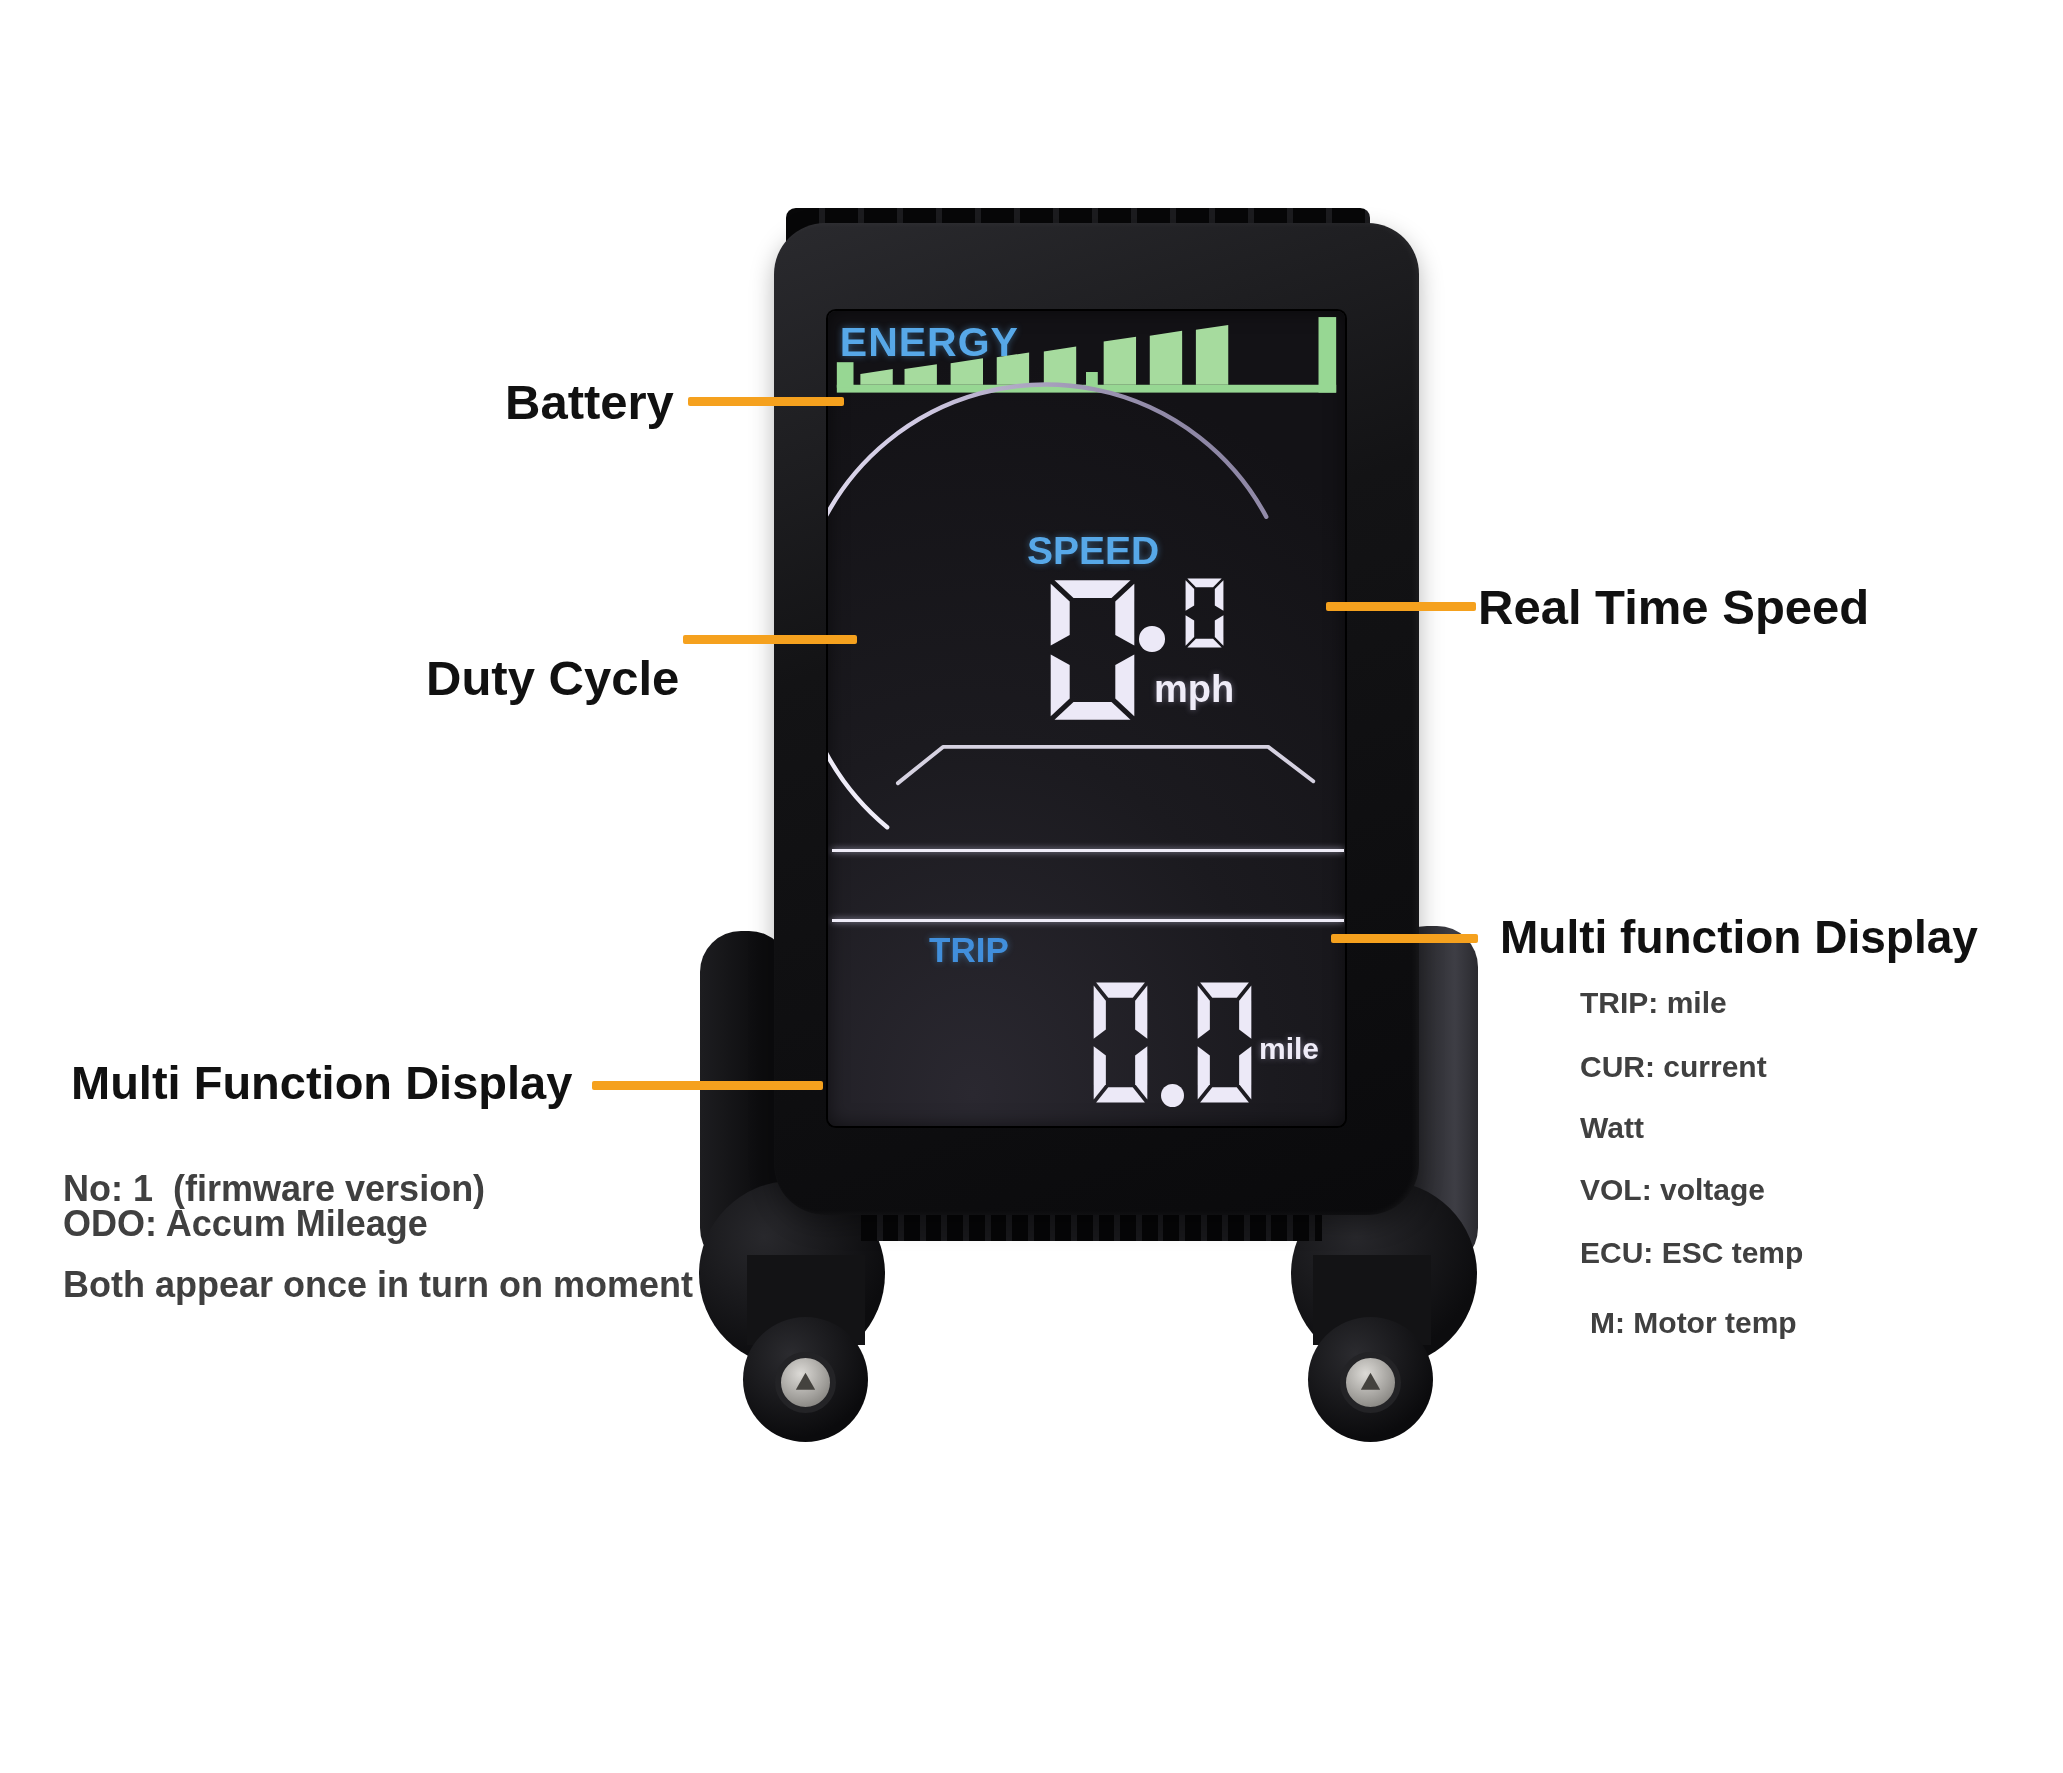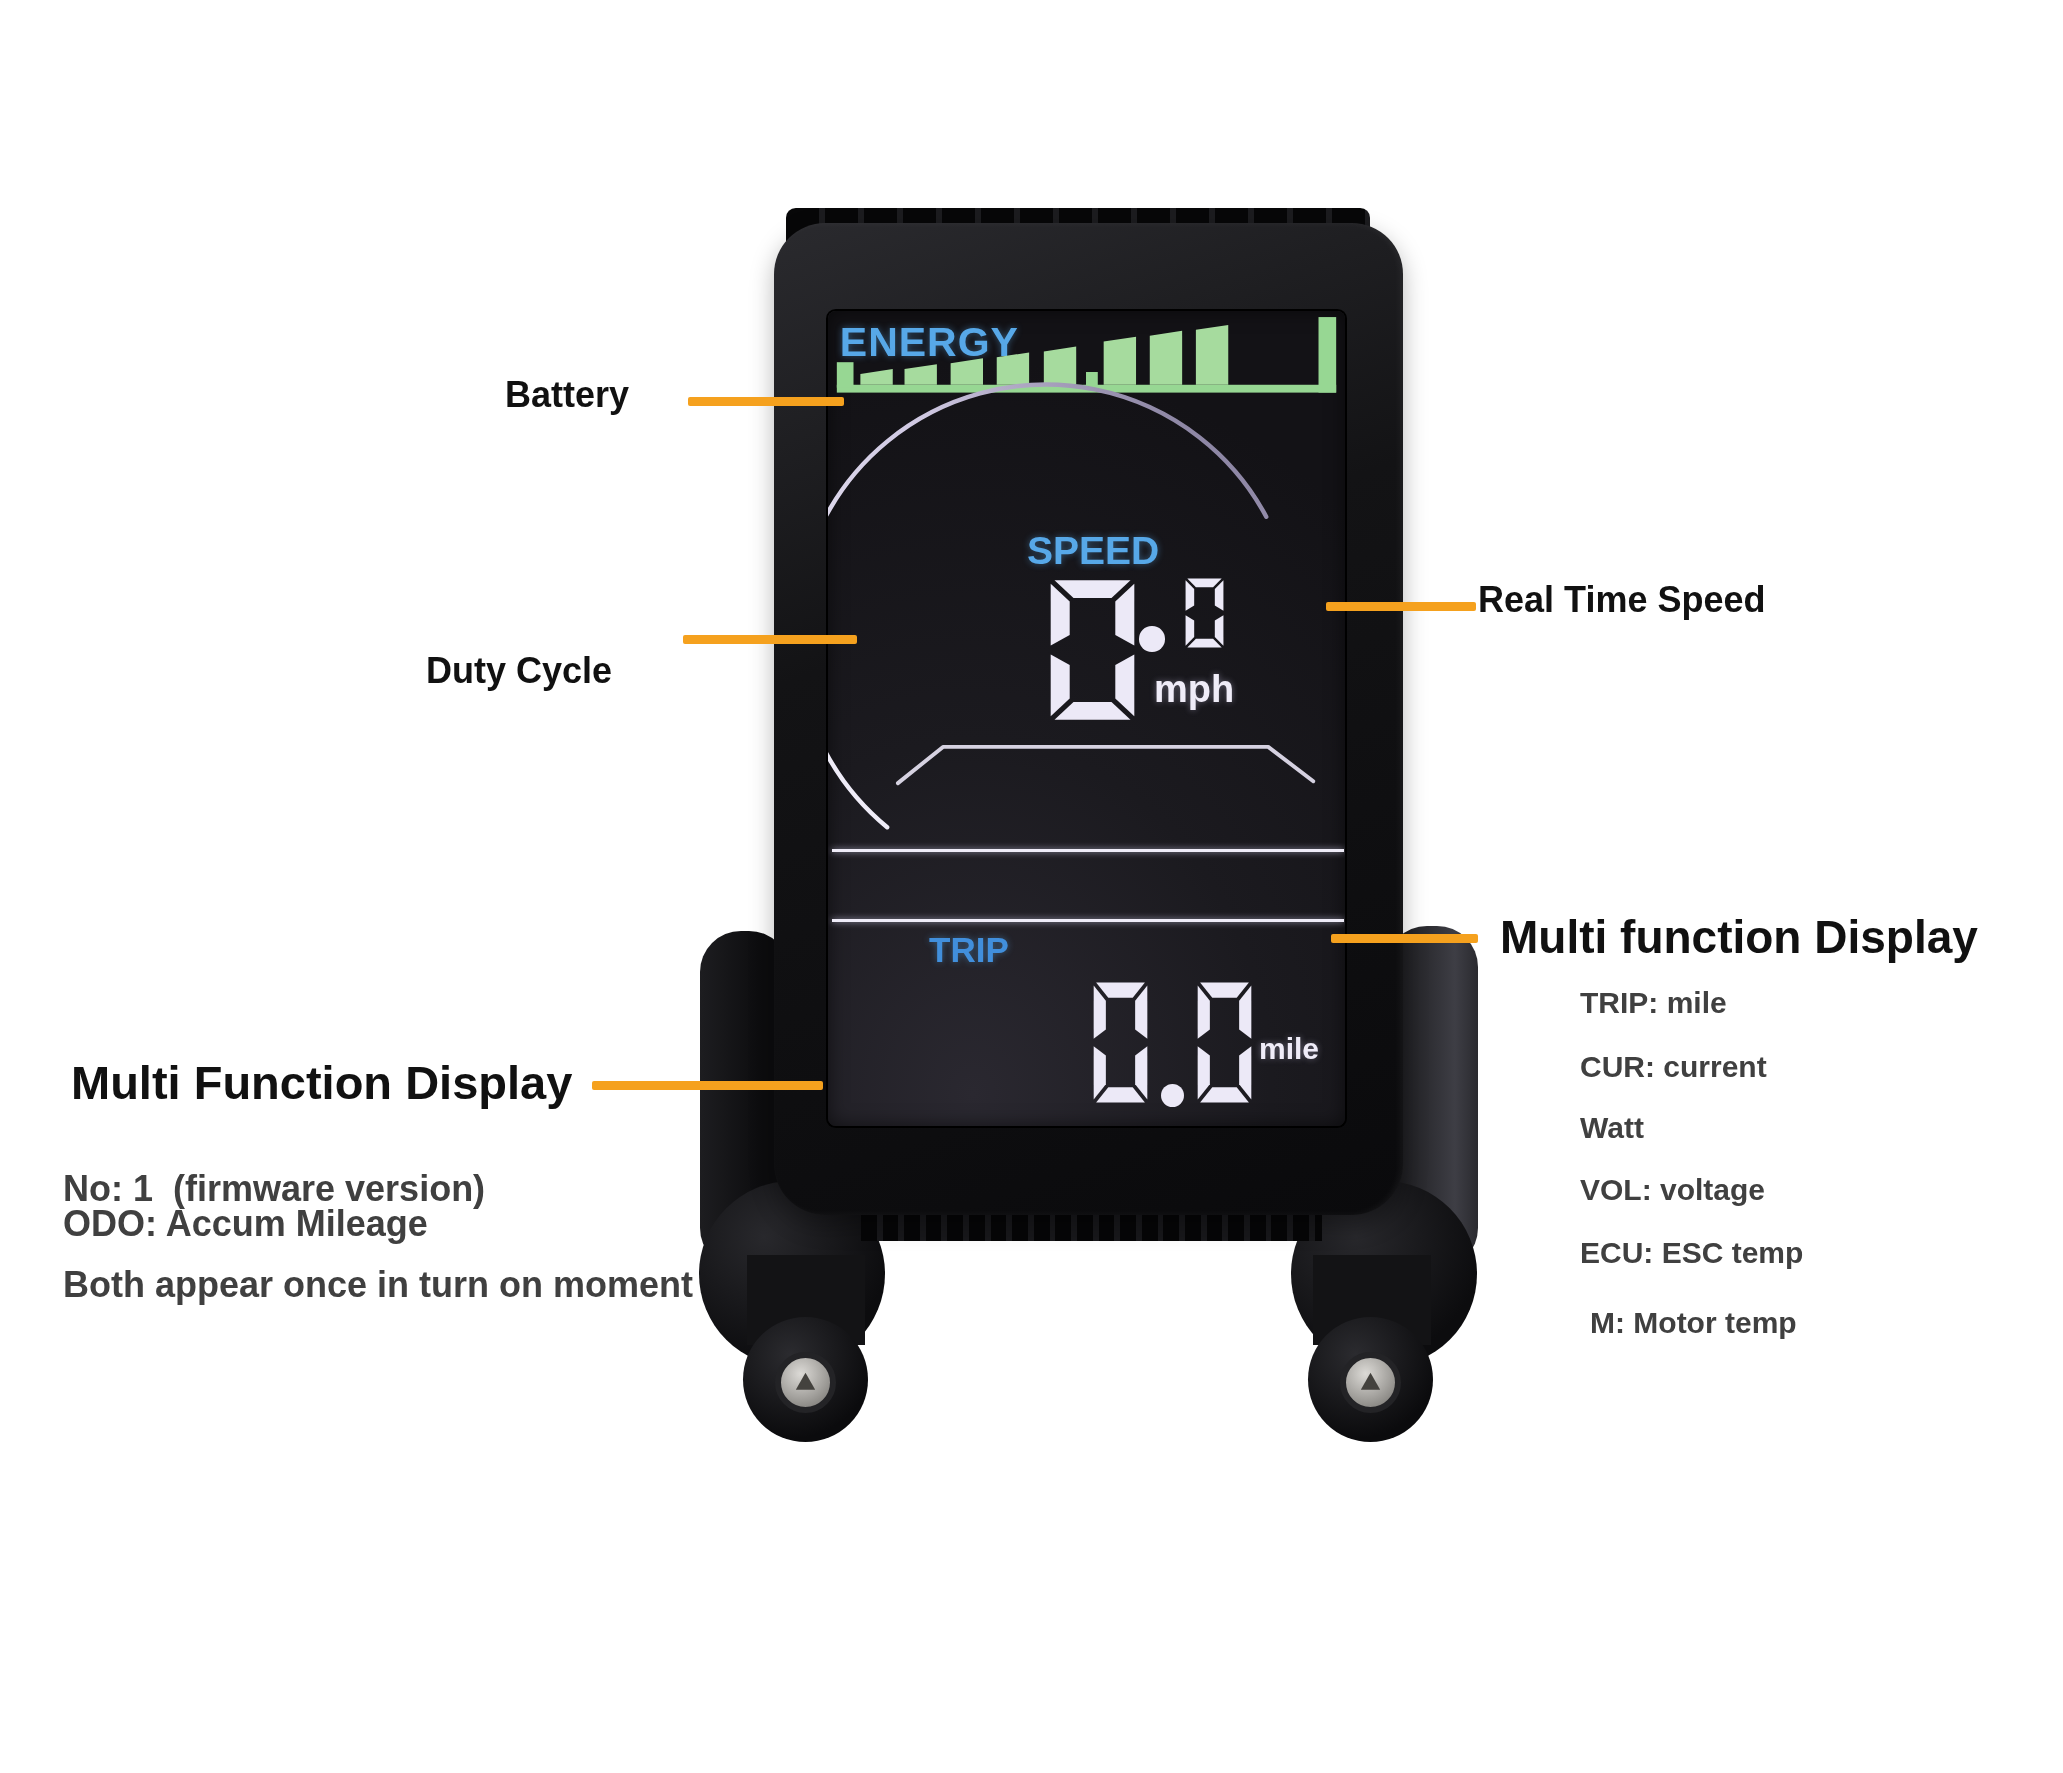--- a/index.html
+++ b/index.html
@@ -1,21 +1,21 @@
 <!DOCTYPE html>
 <html><head>
 <meta charset="utf-8">
 <style>
   html,body{margin:0;padding:0;background:#ffffff;}
   body{width:2063px;height:1773px;overflow:hidden;position:relative;
        font-family:"Liberation Sans","DejaVu Sans",sans-serif;}
 
   
   .callout{position:absolute;color:#111;font-weight:bold;z-index:6;white-space:pre;}
-  .callout.big{font-size:36px;}
+  .callout.big{font-size:49px;}
   .callout.title-l{font-size:47px;}
   .callout.title-r{font-size:46px;}
   .ann-item{position:absolute;color:#404040;font-weight:bold;z-index:6;white-space:pre;}
   .ann-item.left{font-size:36px;}
   .ann-item.right{font-size:30px;}
   .oline{position:absolute;height:8.8px;background:#F5A11E;z-index:5;border-radius:2px;}
 
   
   .back-top{position:absolute;left:786px;top:208px;width:584px;height:45px;z-index:1;
     background:#070708 repeating-linear-gradient(90deg,transparent 0 33px,#1c1c1f 33px 39px);
@@ -38,21 +38,21 @@
     border:6.9px solid #232326;box-sizing:border-box;
     background:radial-gradient(circle at 40% 32%,#dcdad6,#a3a19d 55%,#716f6b);
     display:flex;align-items:center;justify-content:center;}
   .screw .slot{width:25.5px;height:25.5px;background:#44423e;
     clip-path:polygon(50% 12%,88% 78%,12% 78%);}
   .ribbed{position:absolute;left:861px;top:1208px;width:461px;height:33px;z-index:1;
     background:#060607 repeating-linear-gradient(90deg,#060607 0 15.7px,#18181b 15.7px 21.6px);}
   .bezel{position:absolute;left:774px;top:223px;width:629px;height:992px;z-index:3;
     border-radius:51px;
     background:linear-gradient(160deg,#2a2a2e 0%,#131315 38%,#0a0a0c 100%);
-    box-shadow:0 9.8px 24.5px rgba(0,0,0,0.28), inset -2.9px 0 7.8px rgba(255,255,255,0.05);}
+    box-shadow:0 9.8px 24.5px rgba(0,0,0,0.28), inset -2.9px 0 7.8px rgba(255,255,255,0.05);padding-left:16px;}
   .screen{position:absolute;left:54px;top:88px;width:517px;height:815px;border-radius:7.8px;
     background:radial-gradient(120% 90% at 28% 96%,#2a2830 0%,#1b1a1f 48%,#131216 100%);
     box-shadow:0 0 0 2px #000, inset 0 0 19.6px rgba(0,0,0,.55);overflow:hidden;}
 
   
   .lcd-blue{color:#57A8E8;font-weight:bold;text-shadow:0 0 7.8px rgba(90,170,235,.45);}
   .energy-label{position:absolute;left:11.8px;top:7.8px;font-size:41px;letter-spacing:1px;}
   .speed-label{position:absolute;left:199px;top:218px;font-size:39px;}
   .trip-label{position:absolute;left:101px;top:619px;font-size:35px;color:#418fdc;}
   .unit{position:absolute;color:#efecf8;font-weight:bold;

